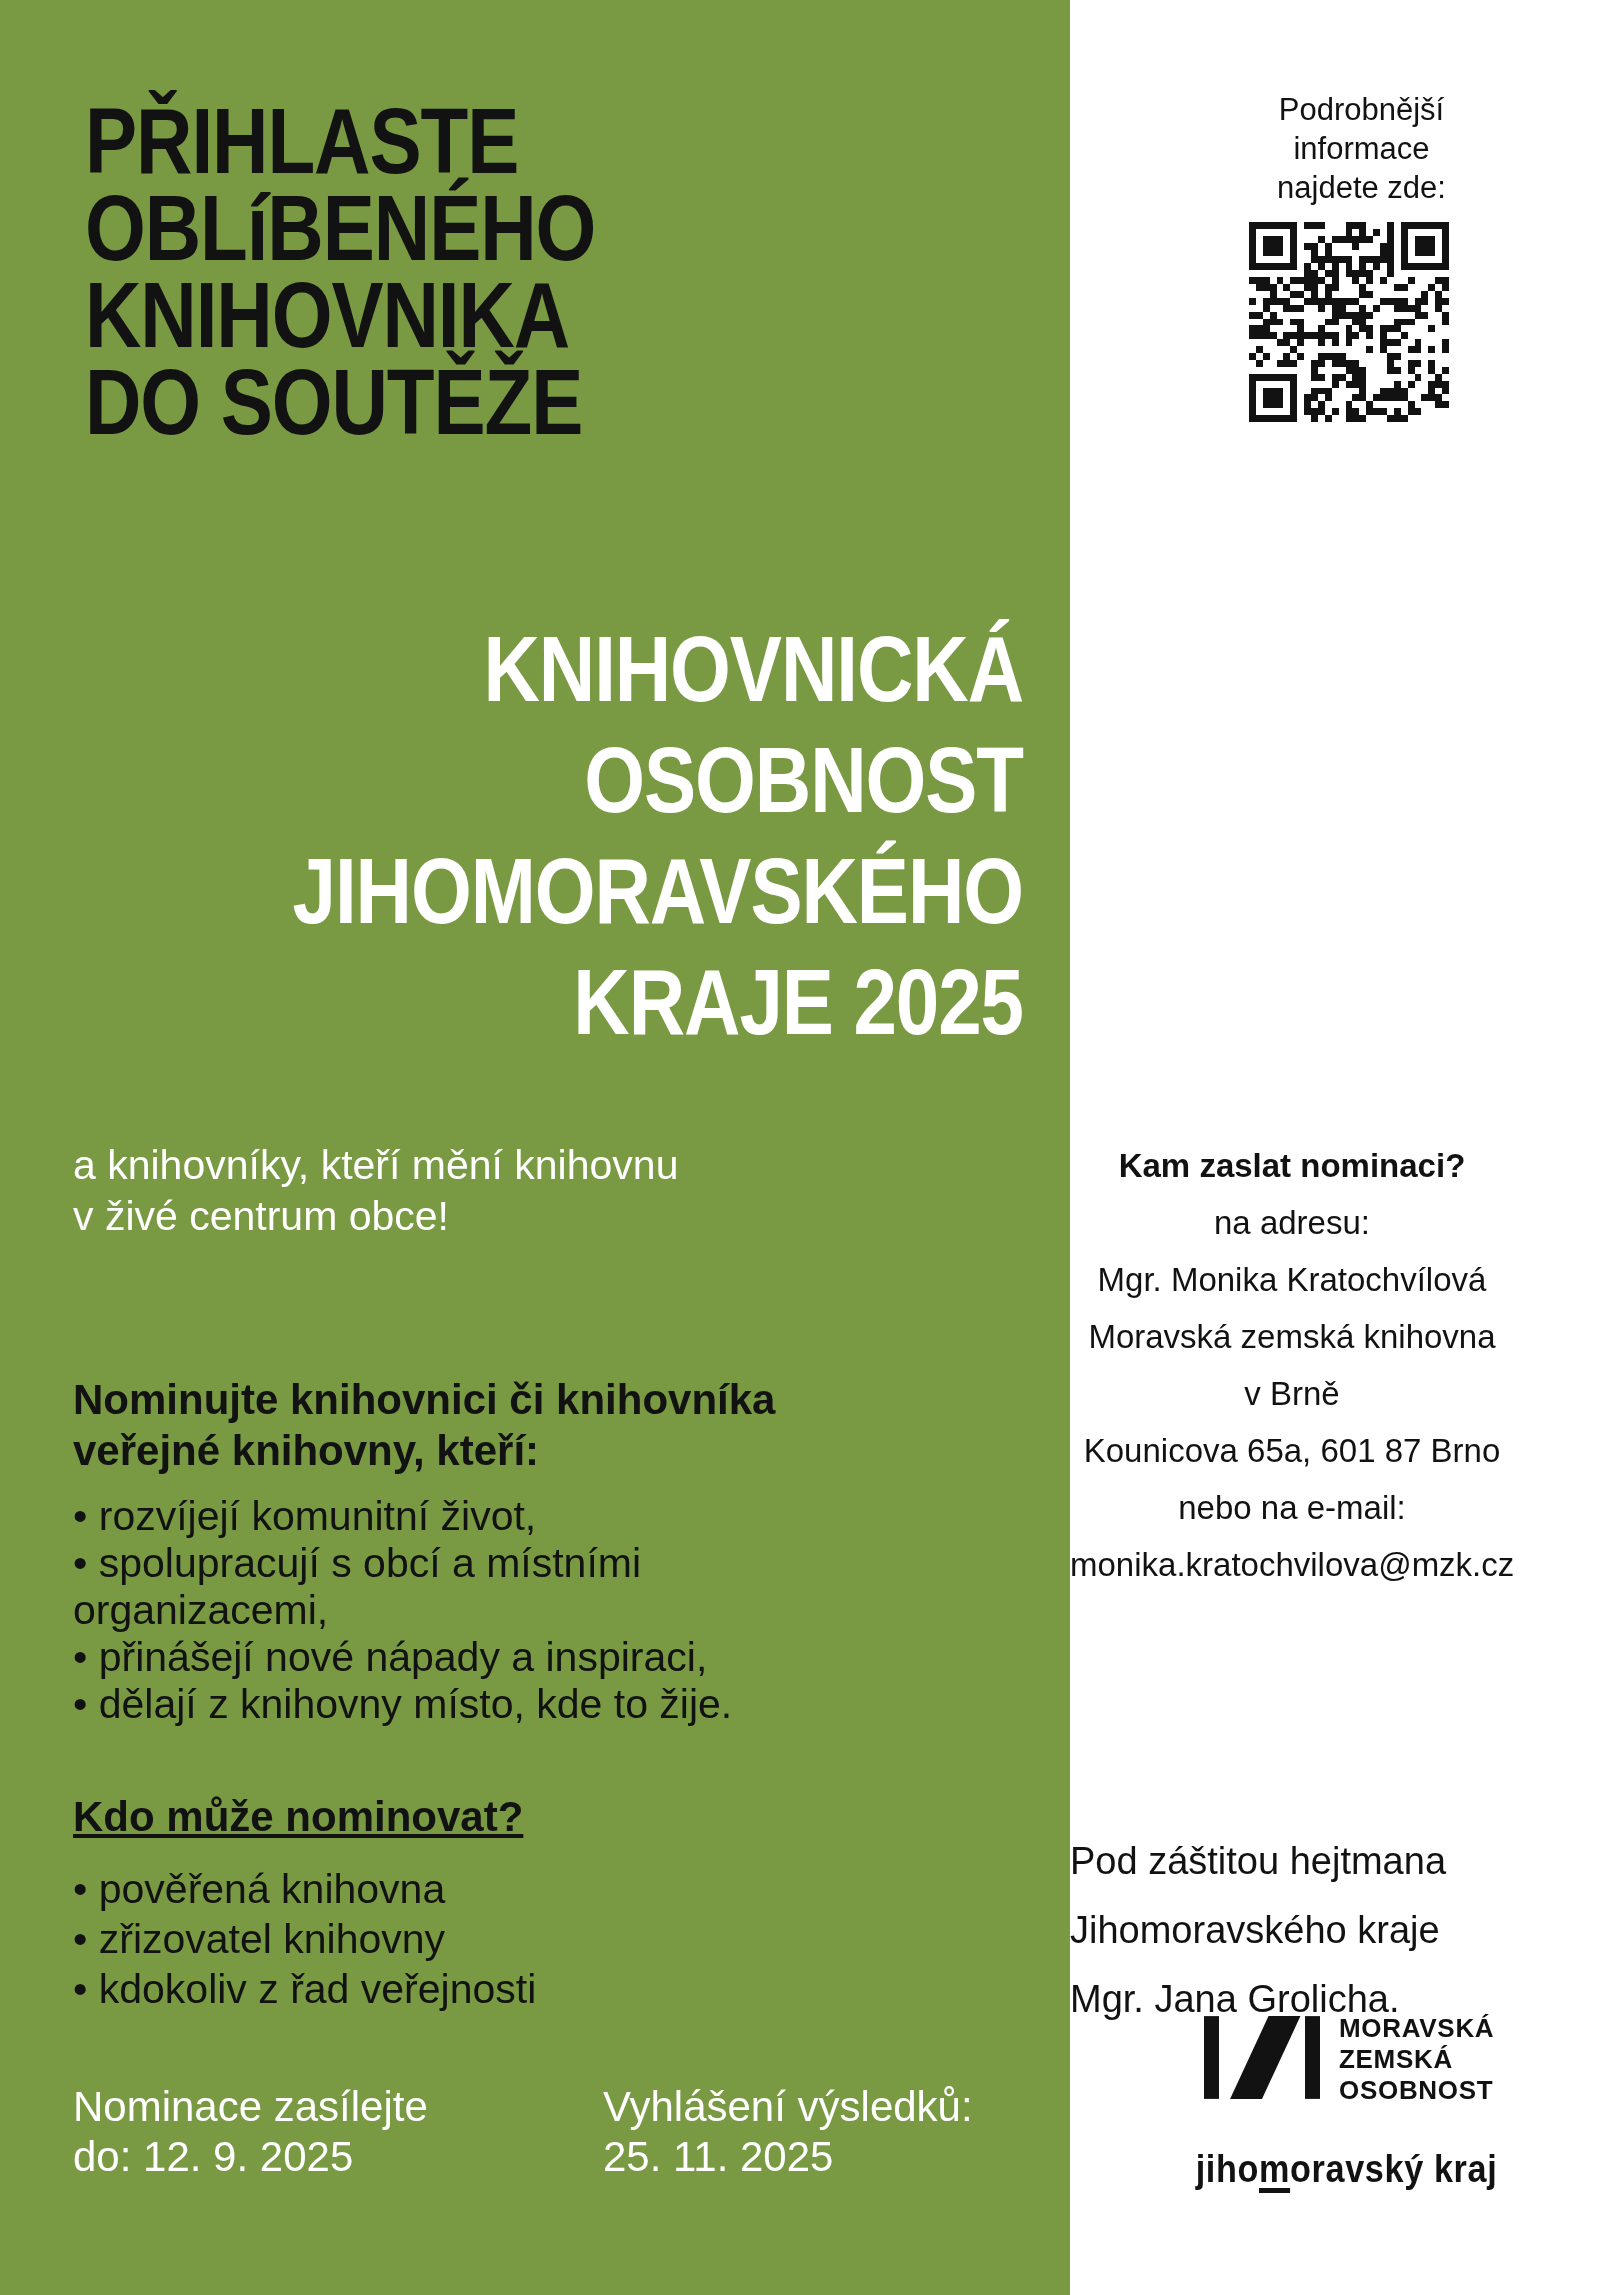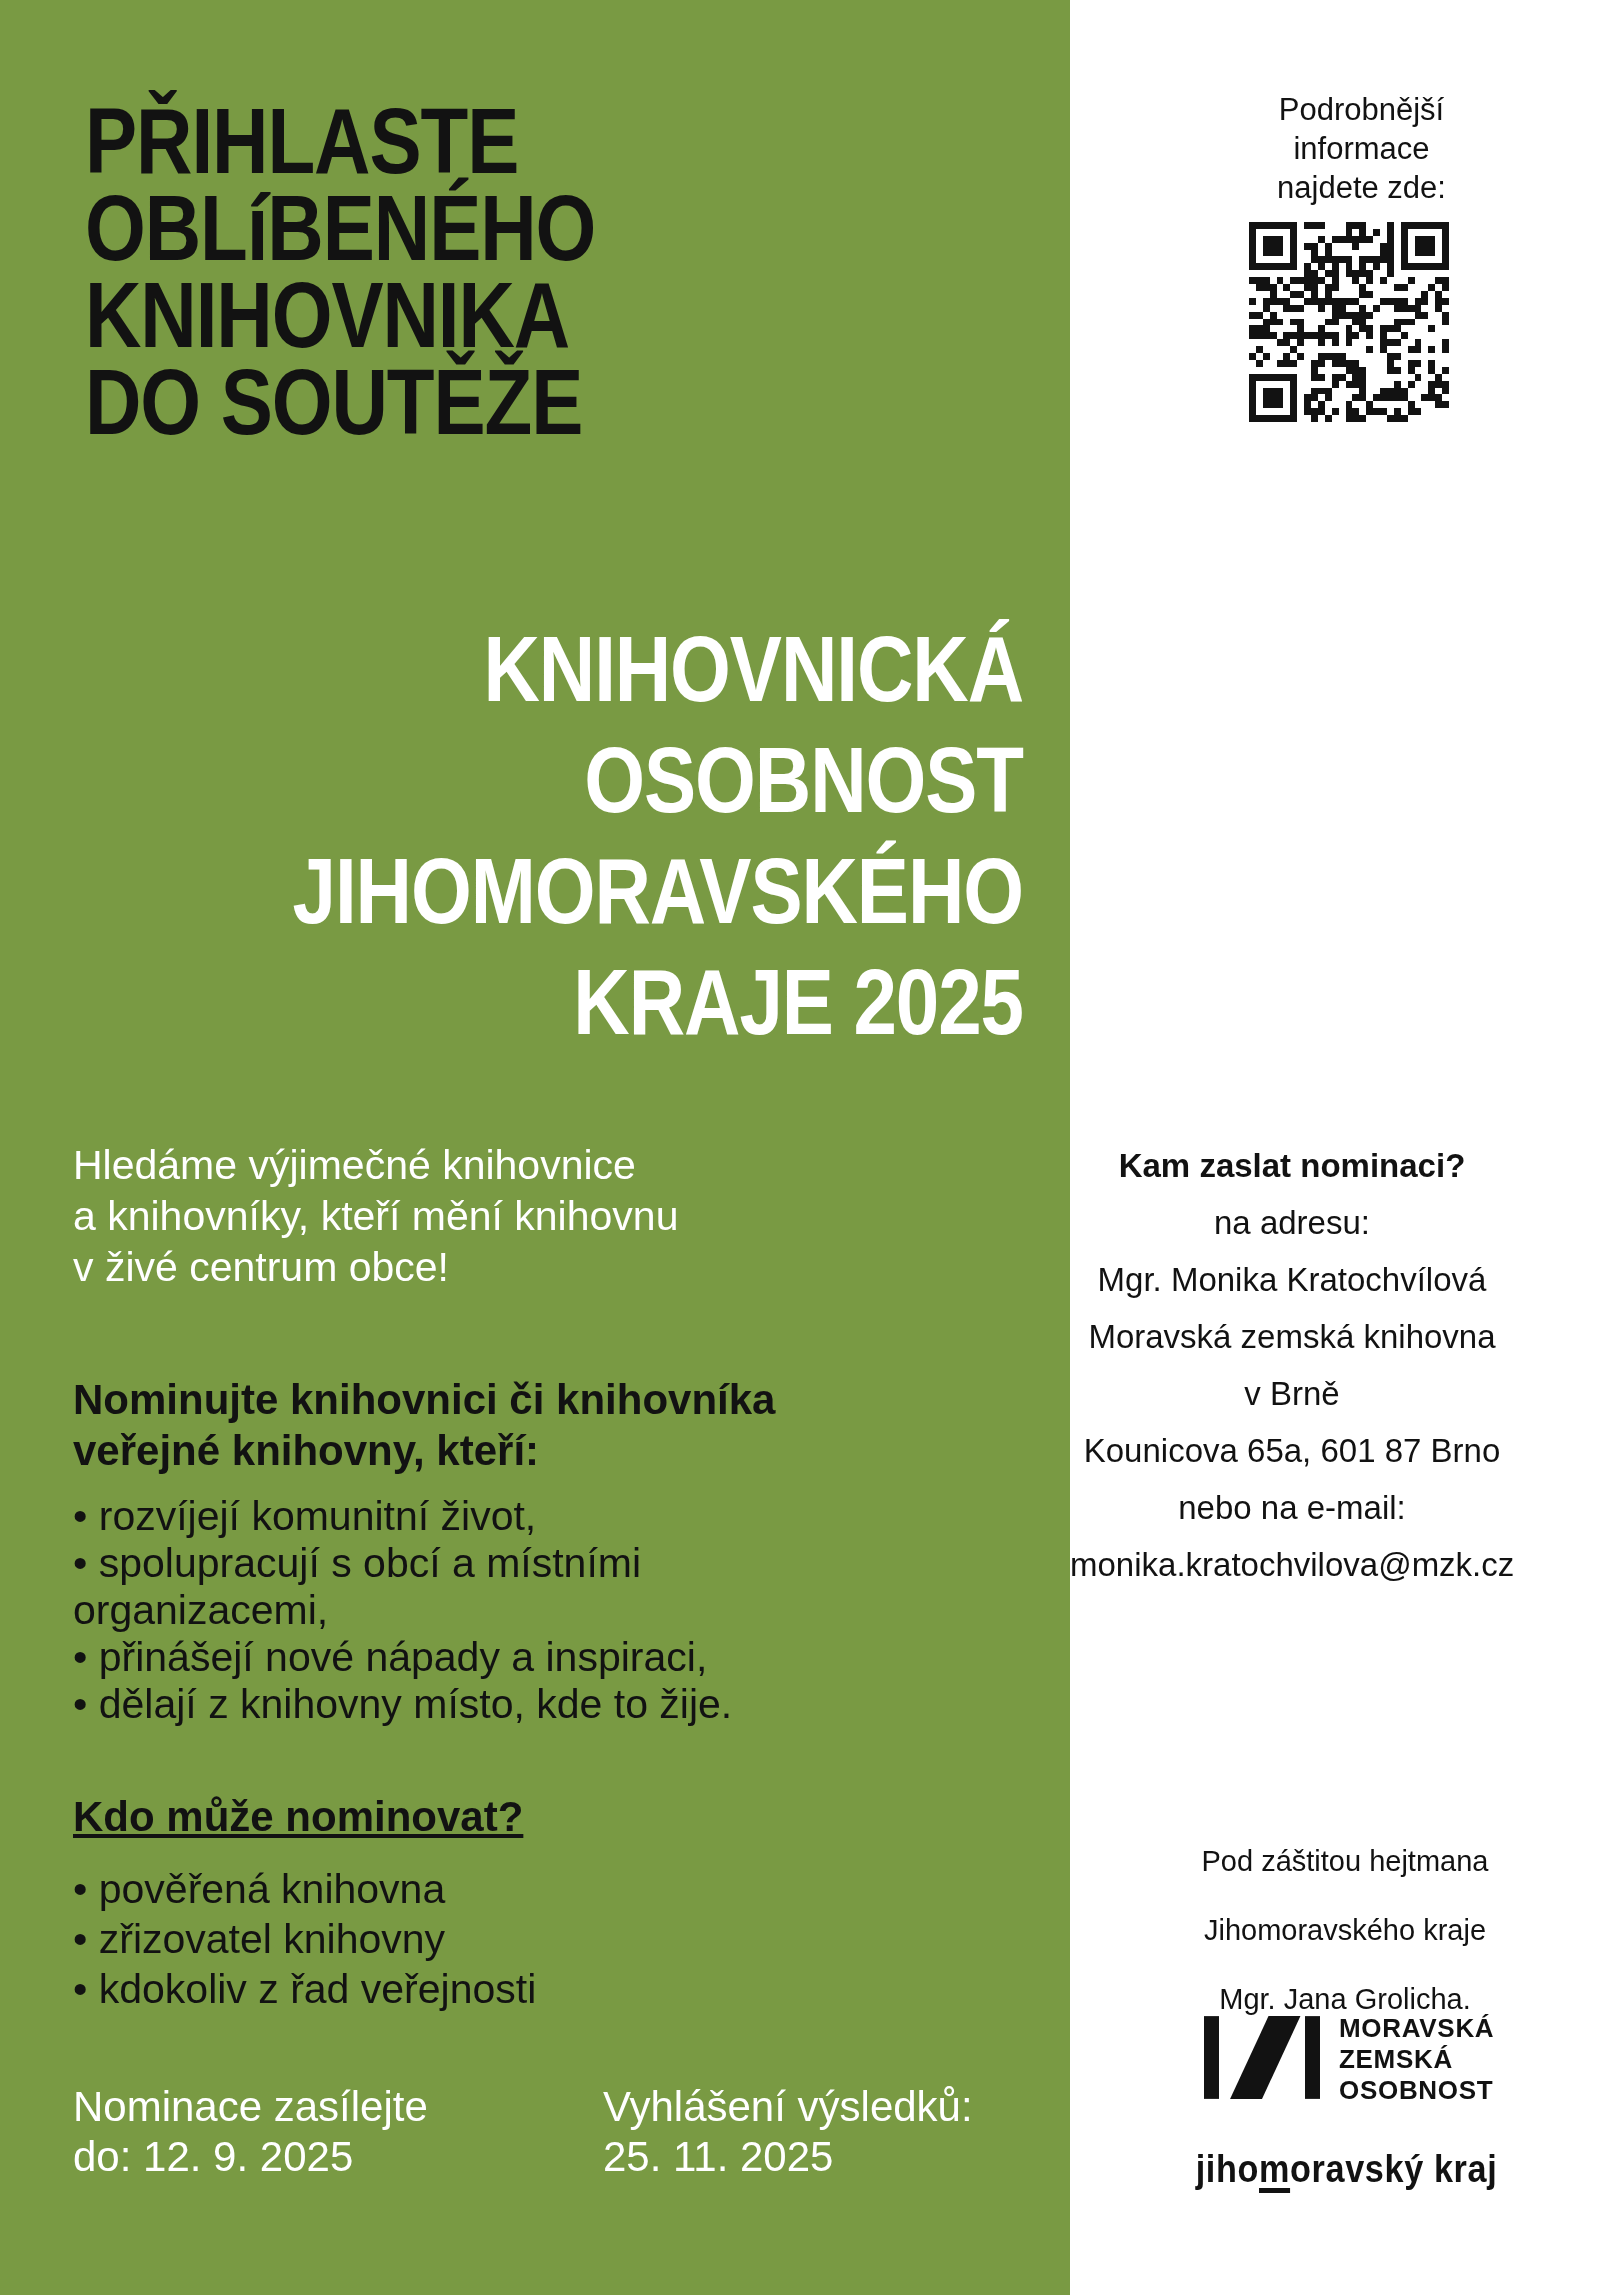--- a/index.html
+++ b/index.html
@@ -30,21 +30,21 @@
   .footer-col{top:2082px;font-size:42px;line-height:50px;color:#ffffff;white-space:nowrap;}
   .footer-col.c1{left:73px;}
   .footer-col.c2{left:603px;}
   
   .right-col{left:1070px;top:0;width:553px;height:2295px;background:#ffffff;}
   .info{left:1070px;width:583px;top:90px;text-align:center;font-size:31px;line-height:39px;color:#121212;}
   .qr-box{left:1249px;top:222px;width:200px;height:200px;}
   .qr-box svg{display:block;width:200px;height:200px;}
   .contact{left:1070px;width:444px;top:1137px;text-align:center;font-size:33px;line-height:57px;color:#121212;}
   .contact .hd{font-weight:bold;}
-  .patron{left:1070px;width:550px;top:1827px;text-align:center;font-size:29px;line-height:69px;color:#121212;}
+  .patron{left:1070px;width:550px;top:1827px;font-size:38px;line-height:69px;color:#121212;}
   
   .mzk-mark{left:1204px;top:2016px;width:116px;height:83px;}
   .mzk-mark svg{display:block;width:116px;height:83px;}
   .mzk-text{left:1339px;top:2013px;font-size:26px;line-height:31px;font-weight:bold;
     letter-spacing:0.7px;color:#121212;white-space:nowrap;}
   
   .jmk{left:1070px;width:553px;top:2148px;text-align:center;font-size:38px;font-weight:bold;
     letter-spacing:0.7px;color:#121212;transform:scaleX(.9);transform-origin:top center;white-space:nowrap;}
   .jmk-m{text-decoration:underline;text-decoration-thickness:4.6px;text-underline-offset:5.9px;}
 </style>
@@ -62,21 +62,20 @@
 </div>
 
 <div class="abs title-white">
   <div>KNIHOVNICKÁ</div>
   <div>OSOBNOST</div>
   <div>JIHOMORAVSKÉHO</div>
   <div>KRAJE 2025</div>
 </div>
 
 <div class="abs intro">
-  <div>Hledáme výjimečné knihovnice</div>
   <div>a knihovníky, kteří mění knihovnu</div>
   <div>v živé centrum obce!</div>
 </div>
 
 <div class="abs heading1">
   <div>Nominujte knihovnici či knihovníka</div>
   <div>veřejné knihovny, kteří:</div>
 </div>
 
 <div class="abs criteria">

